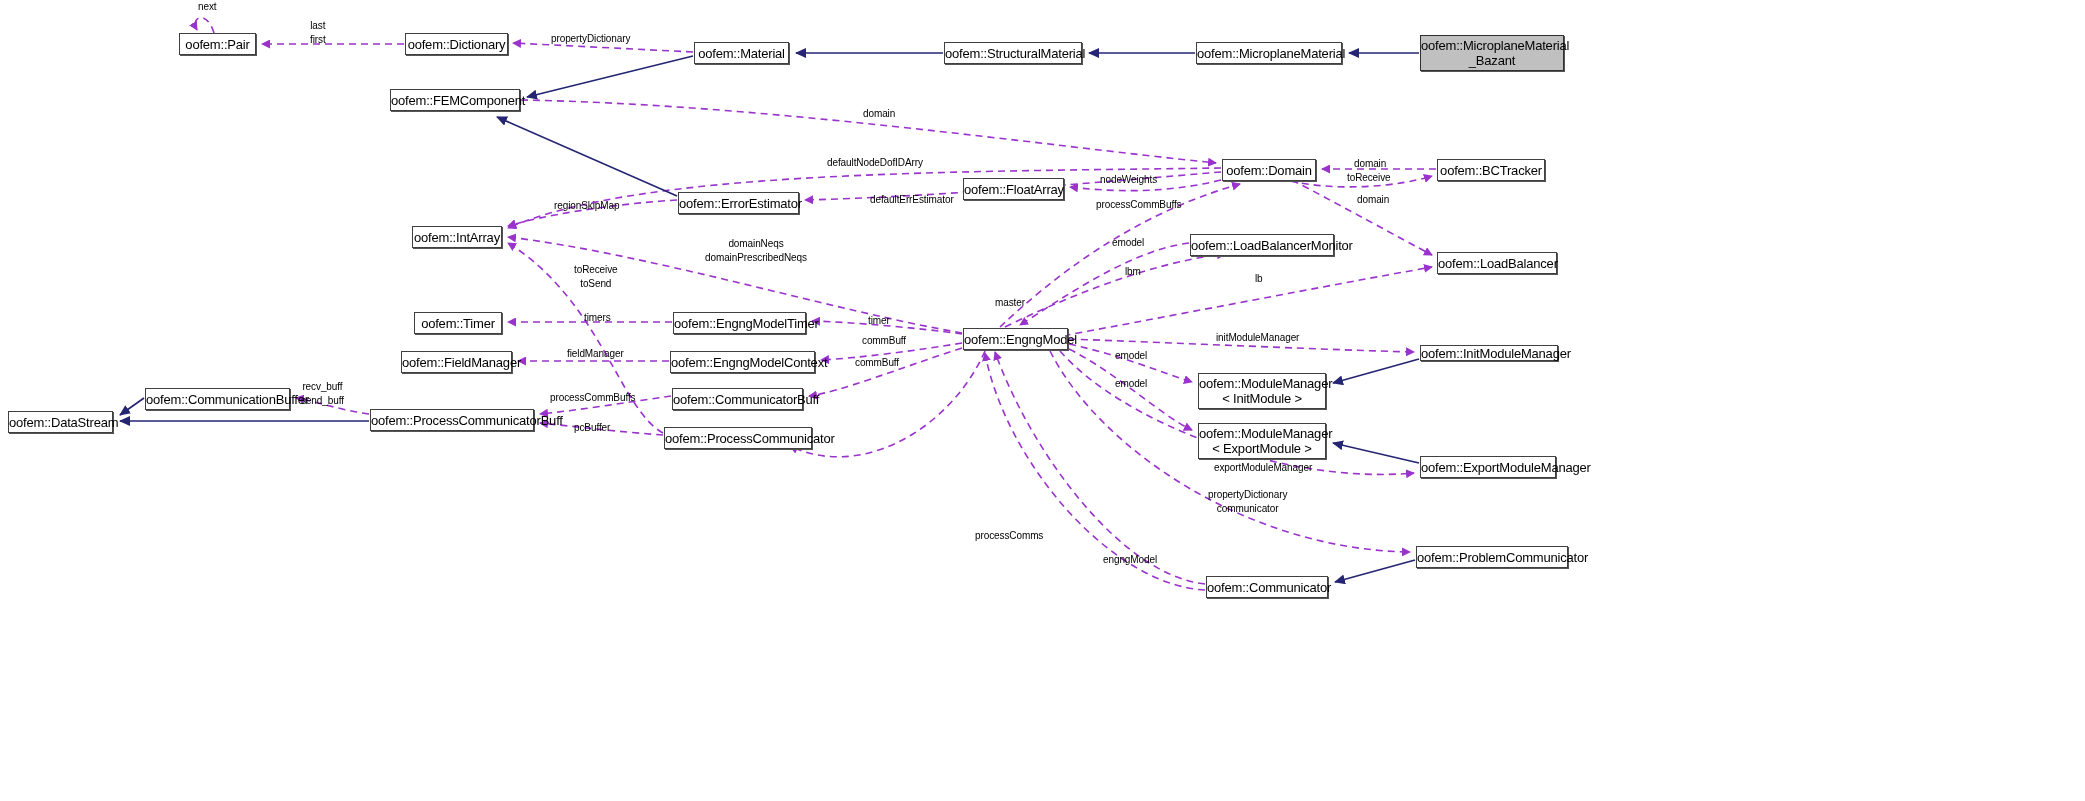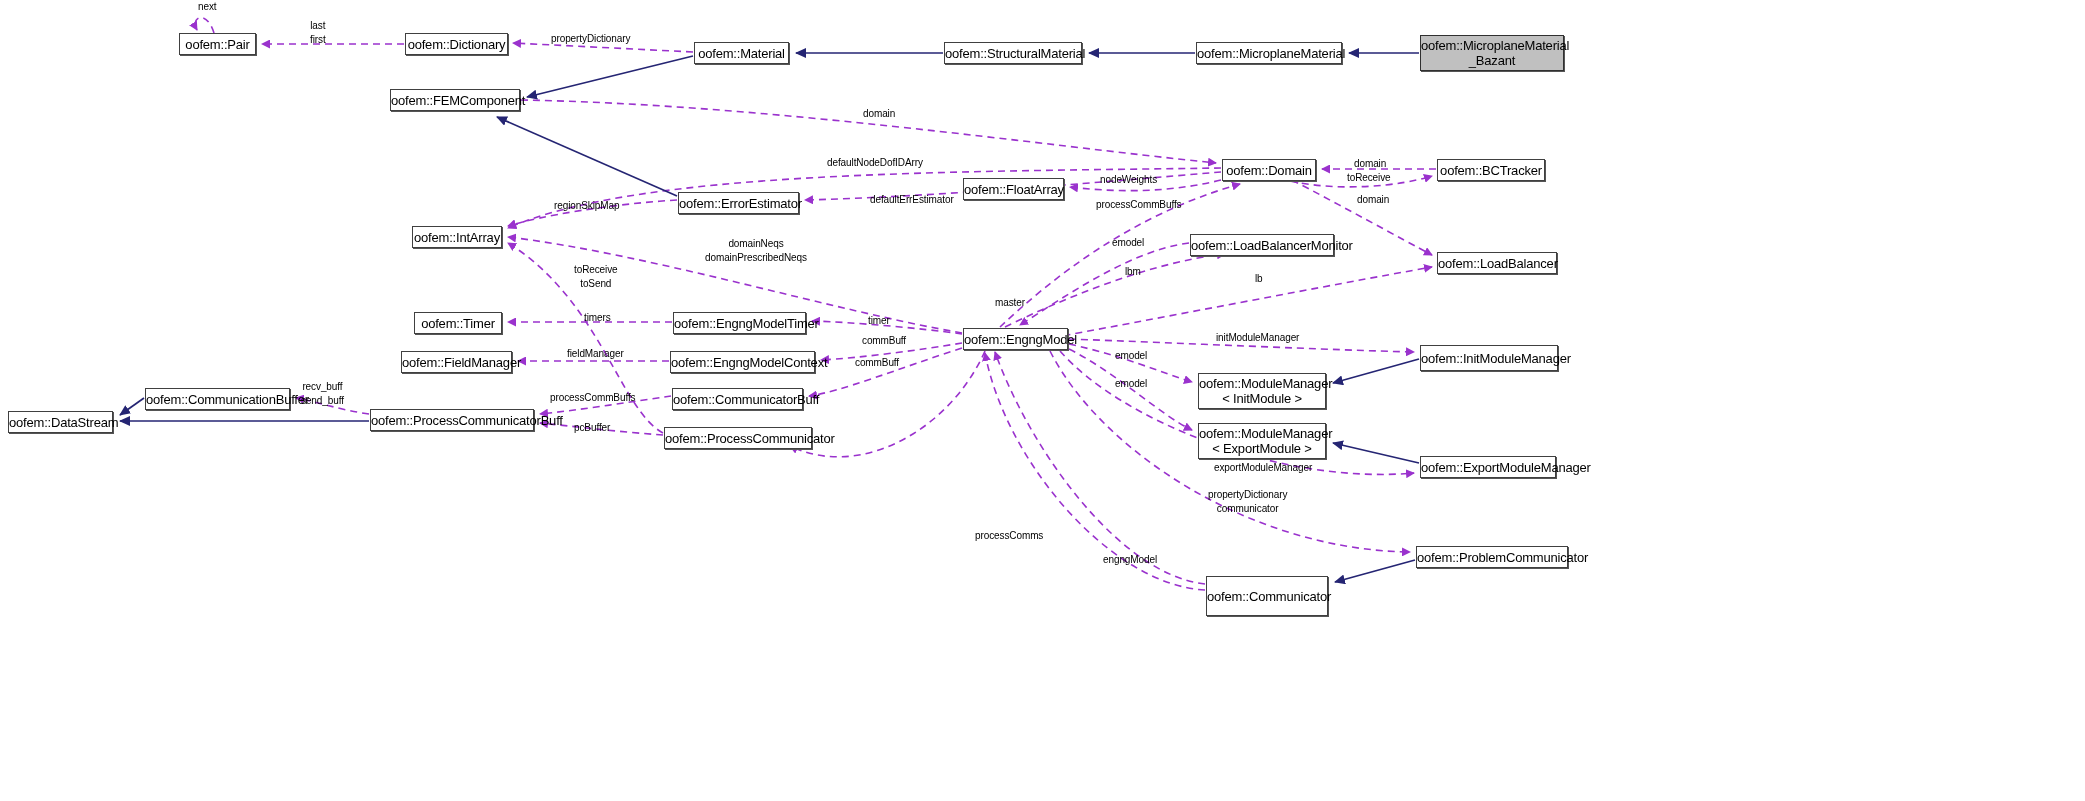--- a/index.html
+++ b/index.html
@@ -184,35 +184,35 @@
       <div class="node" style="left: 1222px; top: 159px; width: 94px; height: 22px;"><span class="label">oofem::Domain</span></div>
       <div class="node" style="left: 1437px; top: 159px; width: 108px; height: 22px;"><span class="label">oofem::BCTracker</span></div>
       <div class="node" style="left: 678px; top: 192px; width: 121px; height: 22px;"><span class="label">oofem::ErrorEstimator</span></div>
       <div class="node" style="left: 963px; top: 178px; width: 101px; height: 22px;"><span class="label">oofem::FloatArray</span></div>
       <div class="node" style="left: 412px; top: 226px; width: 90px; height: 22px; text-align: right;"><span class="label">oofem::IntArray</span></div>
       <div class="node" style="left: 1190px; top: 234px; width: 144px; height: 22px;"><span class="label">oofem::LoadBalancerMonitor</span></div>
       <div class="node" style="left: 1437px; top: 252px; width: 120px; height: 22px;"><span class="label">oofem::LoadBalancer</span></div>
       <div class="node" style="left: 414px; top: 312px; width: 88px; height: 22px;"><span class="label">oofem::Timer</span></div>
       <div class="node" style="left: 673px; top: 312px; width: 133px; height: 22px;"><span class="label">oofem::EngngModelTimer</span></div>
       <div class="node" style="left: 963px; top: 328px; width: 105px; height: 22px;"><span class="label">oofem::EngngModel</span></div>
-      <div class="node" style="left: 1420px; top: 345px; width: 138px; height: 26px;"><span class="label">oofem::InitModuleManager</span></div>
+      <div class="node" style="left: 1420px; top: 345px; width: 138px; height: 16px;"><span class="label">oofem::InitModuleManager</span></div>
       <div class="node" style="left: 401px; top: 351px; width: 111px; height: 22px;"><span class="label">oofem::FieldManager</span></div>
       <div class="node" style="left: 670px; top: 351px; width: 145px; height: 22px;"><span class="label">oofem::EngngModelContext</span></div>
       <div class="node" style="left: 1198px; top: 373px; width: 128px; height: 36px;"><span class="label">oofem::ModuleManager
 &lt; InitModule &gt;</span></div>
       <div class="node" style="left: 145px; top: 388px; width: 145px; height: 22px;"><span class="label">oofem::CommunicationBuffer</span></div>
       <div class="node" style="left: 672px; top: 388px; width: 131px; height: 22px;"><span class="label">oofem::CommunicatorBuff</span></div>
       <div class="node" style="left: 1198px; top: 423px; width: 128px; height: 36px;"><span class="label">oofem::ModuleManager
 &lt; ExportModule &gt;</span></div>
       <div class="node" style="left: 8px; top: 411px; width: 105px; height: 22px;"><span class="label">oofem::DataStream</span></div>
       <div class="node" style="left: 370px; top: 409px; width: 164px; height: 22px;"><span class="label">oofem::ProcessCommunicatorBuff</span></div>
       <div class="node" style="left: 664px; top: 427px; width: 148px; height: 22px;"><span class="label">oofem::ProcessCommunicator</span></div>
       <div class="node" style="left: 1420px; top: 456px; width: 136px; height: 22px;"><span class="label">oofem::ExportModuleManager</span></div>
       <div class="node" style="left: 1416px; top: 546px; width: 152px; height: 22px;"><span class="label">oofem::ProblemCommunicator</span></div>
-      <div class="node" style="left: 1206px; top: 576px; width: 122px; height: 40px;"><span class="label">oofem::Communicator</span></div>
+      <div class="node" style="left: 1206px; top: 576px; width: 122px; height: 22px;"><span class="label">oofem::Communicator</span></div>
     </div>
   <div id="labels-layer">
       <div class="edge-label" style="left: 198px; top: 0px;"><span>next</span></div>
       <div class="edge-label" style="left: 310px; top: 19px;"><span>last</span><span>first</span></div>
       <div class="edge-label" style="left: 551px; top: 32px;"><span>propertyDictionary</span></div>
       <div class="edge-label" style="left: 863px; top: 107px;"><span>domain</span></div>
       <div class="edge-label" style="left: 827px; top: 156px;"><span>defaultNodeDofIDArry</span></div>
       <div class="edge-label" style="left: 1354px; top: 157px;"><span>domain</span></div>
       <div class="edge-label" style="left: 1347px; top: 171px;"><span>toReceive</span></div>
       <div class="edge-label" style="left: 1100px; top: 173px;"><span>nodeWeights</span></div>

